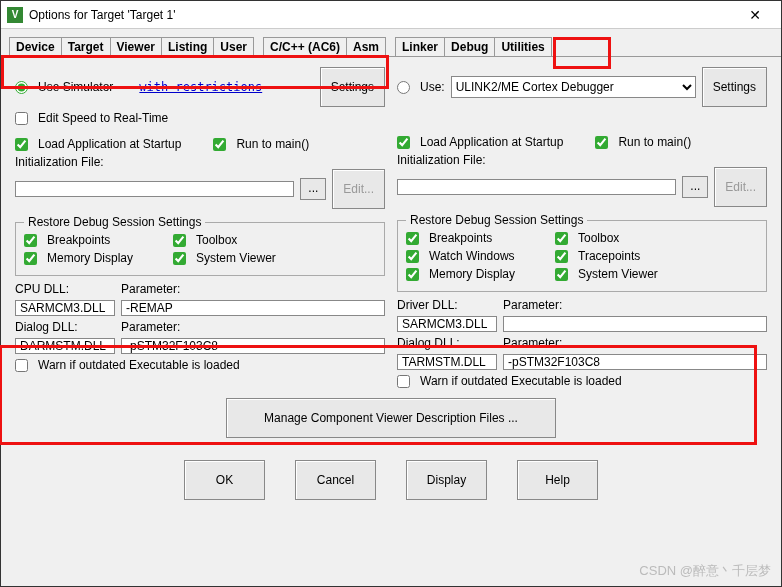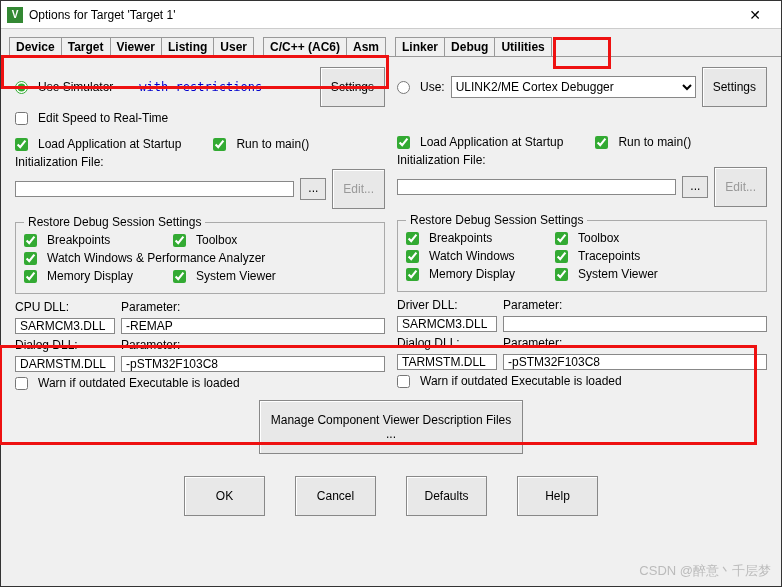--- a/index.html
+++ b/index.html
@@ -10,21 +10,21 @@
 .titlebar-text { flex: 1; }
 .close-x { width: 40px; text-align: center; font-size: 14px; }
 .tabs { display: flex; padding: 8px 8px 0 8px; border-bottom: 1px solid #999; background:#f0f0f0;font-weight:bold; }
 .tab { padding: 2px 6px; border: 1px solid #999; border-bottom: none; margin-right: -1px; background: #f0f0f0; cursor: default; position: relative; }
 .tab.active { z-index: 2; }
 .redbox { border: 3px solid #e11; position: absolute; pointer-events: none; }
 .content { padding: 10px 14px; position: relative; }
 .cols { display: flex; gap: 12px; }
 .col { flex: 1; position: relative; }
 .row { display: flex; align-items: center; gap: 6px; margin-bottom: 4px; }
-.link { color: #0000cc; font-family: monospace; }
+.link { color: #0000cc; text-decoration: underline; font-family: monospace; }
 .btn { background: #e8e8e8; border: 1px solid #888; padding: 12px 10px; box-shadow: 1px 1px 0 #fff inset; }
 .btn.disabled { color: #999; }
 input[type=text] { border: 1px solid #888; background: #fff; padding: 2px 4px; height: 16px; }
 input[type=checkbox], input[type=radio] { margin: 0 4px 0 0; accent-color: #3a3; }
 fieldset { border: 1px solid #aaa; margin: 6px 0; padding: 4px 8px 6px 8px; }
 legend { padding: 0 4px; }
 .browse-btn { width: 26px; height: 22px; border: 1px solid #888; background: #e8e8e8; text-align:center; line-height:18px; }
 .label { white-space: nowrap; }
 select { border: 1px solid #888; background: #fff; height: 22px; }
 .bottombar { display: flex; justify-content: center; gap: 30px; padding: 10px 0 14px 0; }
@@ -92,24 +92,20 @@
         <fieldset>
           <legend>Restore Debug Session Settings</legend>
           <div class="row">
             <input type="checkbox" checked="" style="">
             <span class="label" style="width:120px">Breakpoints</span>
             <input type="checkbox" checked="" style="">
             <span class="label">Toolbox</span>
           </div>
           <div class="row">
             <input type="checkbox" checked="" style="">
-            <span class="label">Watch Windows &amp; Performance Analyzer</span>
-          </div>
-          <div class="row">
-            <input type="checkbox" checked="" style="">
             <span class="label" style="width:120px">Memory Display</span>
             <input type="checkbox" checked="" style="">
             <span class="label">System Viewer</span>
           </div>
         </fieldset>
 
         <div class="row" style="margin-top:6px">
           <span class="label" style="width:100px">CPU DLL:</span>
           <span class="label">Parameter:</span>
         </div>
@@ -198,25 +194,25 @@
           <span class="label">Warn if outdated Executable is loaded</span>
         </div>
       </div>
     </div>
 
     <div class="redbox" style="left:0px; top:-2px; width:388px; height:34px;"></div>
 
     <div class="redbox" style="left:-2px; top:288px; width:758px; height:100px;"></div>
 
     <div class="manage-row">
-      <button class="btn" style="width:264px">Manage Component Viewer Description Files ...</button>
+      <button class="btn" style="width:330px">Manage Component Viewer Description Files ...</button>
     </div>
   </div>
 
   <div class="bottombar">
     <button class="btn">OK</button>
     <button class="btn">Cancel</button>
-    <button class="btn">Defaults</button>
+    <button class="btn">Display</button>
     <button class="btn">Help</button>
   </div>
 
   <div class="watermark">CSDN @醉意丶千层梦</div>
 </div>
 
 </body></html>

